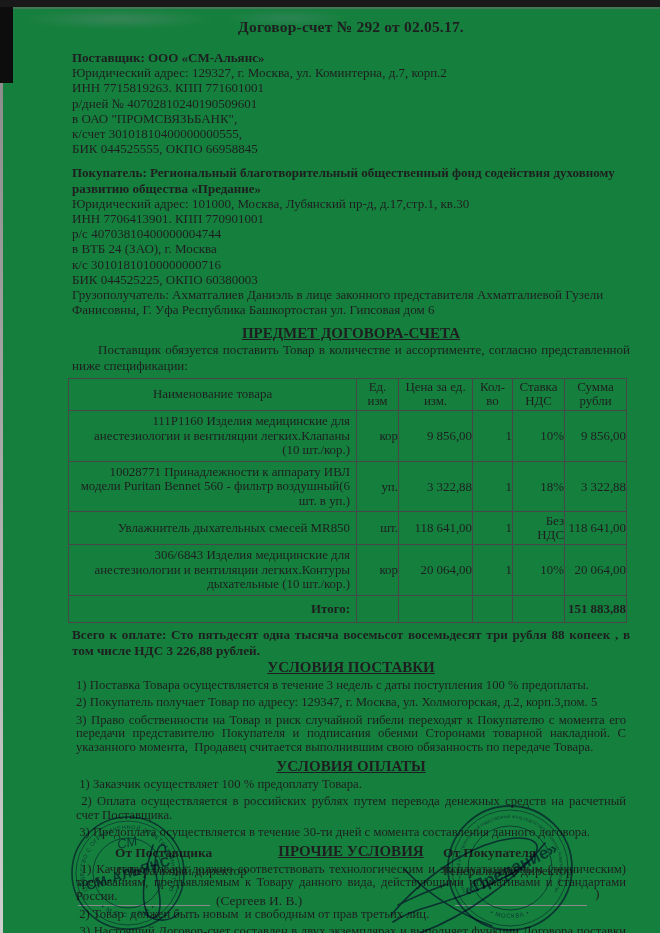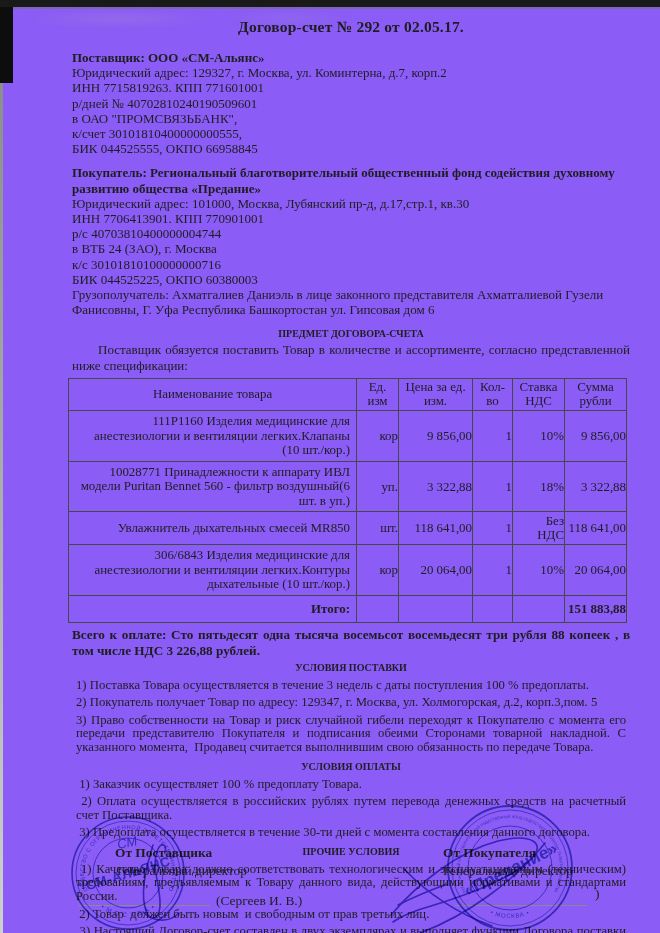--- a/index.html
+++ b/index.html
@@ -1,36 +1,36 @@
 <!DOCTYPE html>
 <html><head>
 <meta charset="utf-8">
 <style>
   html,body{margin:0;padding:0;}
   body{
     width:660px;height:933px;position:relative;overflow:hidden;
     background:#fbfbf9;color:#1e1e20;
     font-family:"Liberation Serif","DejaVu Serif",serif;
   }
-  .page{position:absolute;inset:0;background:#8b5cf6;}
+  .page{position:absolute;inset:0;background:#15803d;}
   
   .edge-top{position:absolute;top:0;left:0;width:660px;height:7px;background:#191919;}
   .edge-top2{position:absolute;top:7px;left:0;width:660px;height:2px;background:#6f6f6f;opacity:.5;}
   .edge-left-block{position:absolute;top:7px;left:0;width:13px;height:76px;background:#0d0d0d;}
   .edge-left-strip{position:absolute;top:83px;left:0;width:3px;height:850px;background:linear-gradient(#8d8d8d,#cfcfcf);}
   .smudge{position:absolute;filter:blur(2px);pointer-events:none;}
   .s1{left:18px;top:9px;width:200px;height:20px;background:radial-gradient(ellipse at center,rgba(186,150,190,.22),rgba(186,150,190,0) 70%);}
   .s2{left:222px;top:9px;width:130px;height:18px;background:radial-gradient(ellipse at center,rgba(160,150,200,.18),rgba(160,150,200,0) 70%);}
 
   .content{position:absolute;left:72px;top:12px;width:558px;}
   .title{text-align:center;font-weight:bold;font-size:15.5px;margin:6px 0 14px 0;letter-spacing:.2px;}
   .block p{margin:0;font-size:13px;line-height:15.2px;}
   .block{margin-bottom:9px;}
   .b{font-weight:bold;}
-  .center-head{text-align:center;font-weight:bold;font-size:10px;line-height:15px;margin:1px 0;}
+  .center-head{text-align:center;font-weight:bold;font-size:15px;line-height:15px;margin:1px 0;text-decoration:underline;}
   .intro{margin:1px 0 4px 0;font-size:13px;line-height:16px;text-align:justify;text-indent:26px;}
 
   table.items{border-collapse:collapse;width:558px;margin-left:-4px;table-layout:fixed;font-size:12.9px;}
   table.items th,table.items td{border:1px solid #474747;text-align:right;}
   table.items th{font-weight:normal;text-align:center;white-space:pre-line;line-height:13.5px;padding:2px 1px;margin-top:17px;}
   td.name{padding:3px 6px;line-height:14.5px;}
   td.c{text-align:center;white-space:pre-line;line-height:14px;padding:2px 0;}
   tr.total td{height:20px;}
   tr.total td.name{font-weight:bold;}
   tr.total td.c{font-weight:bold;}

